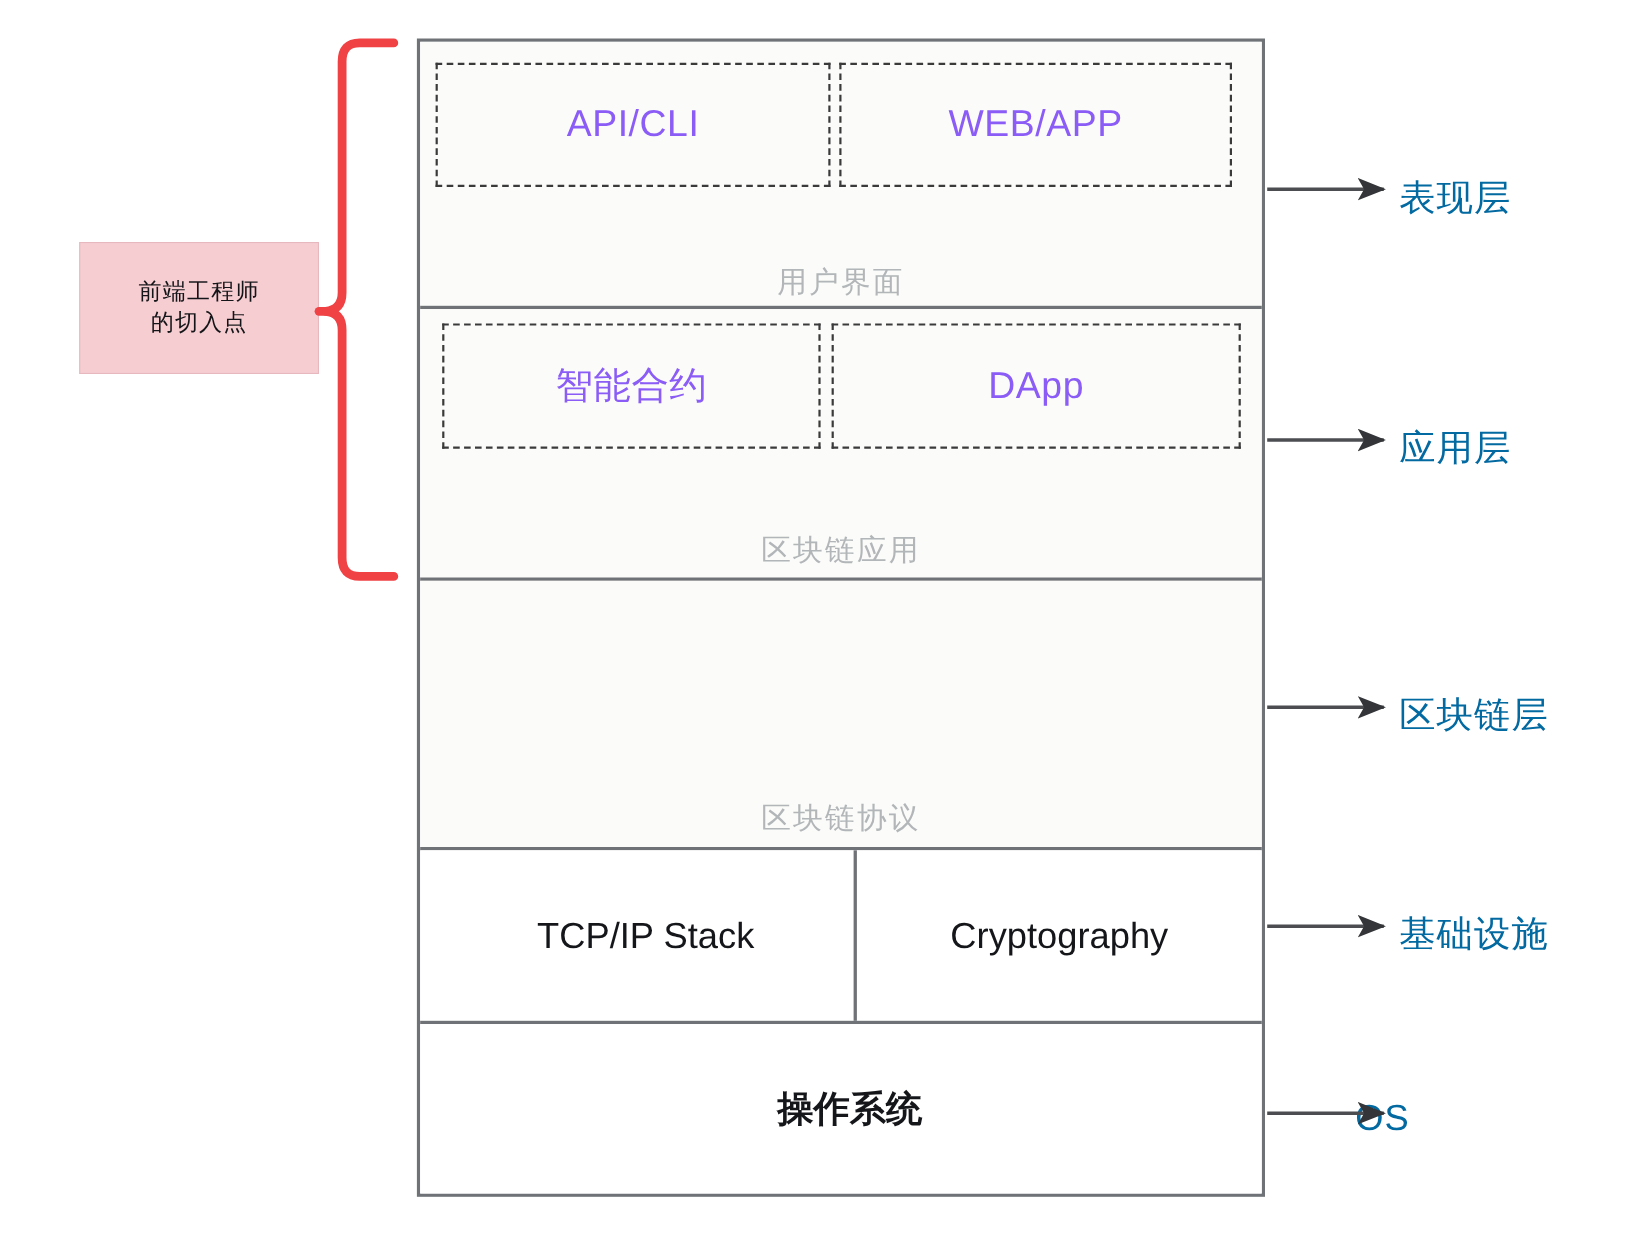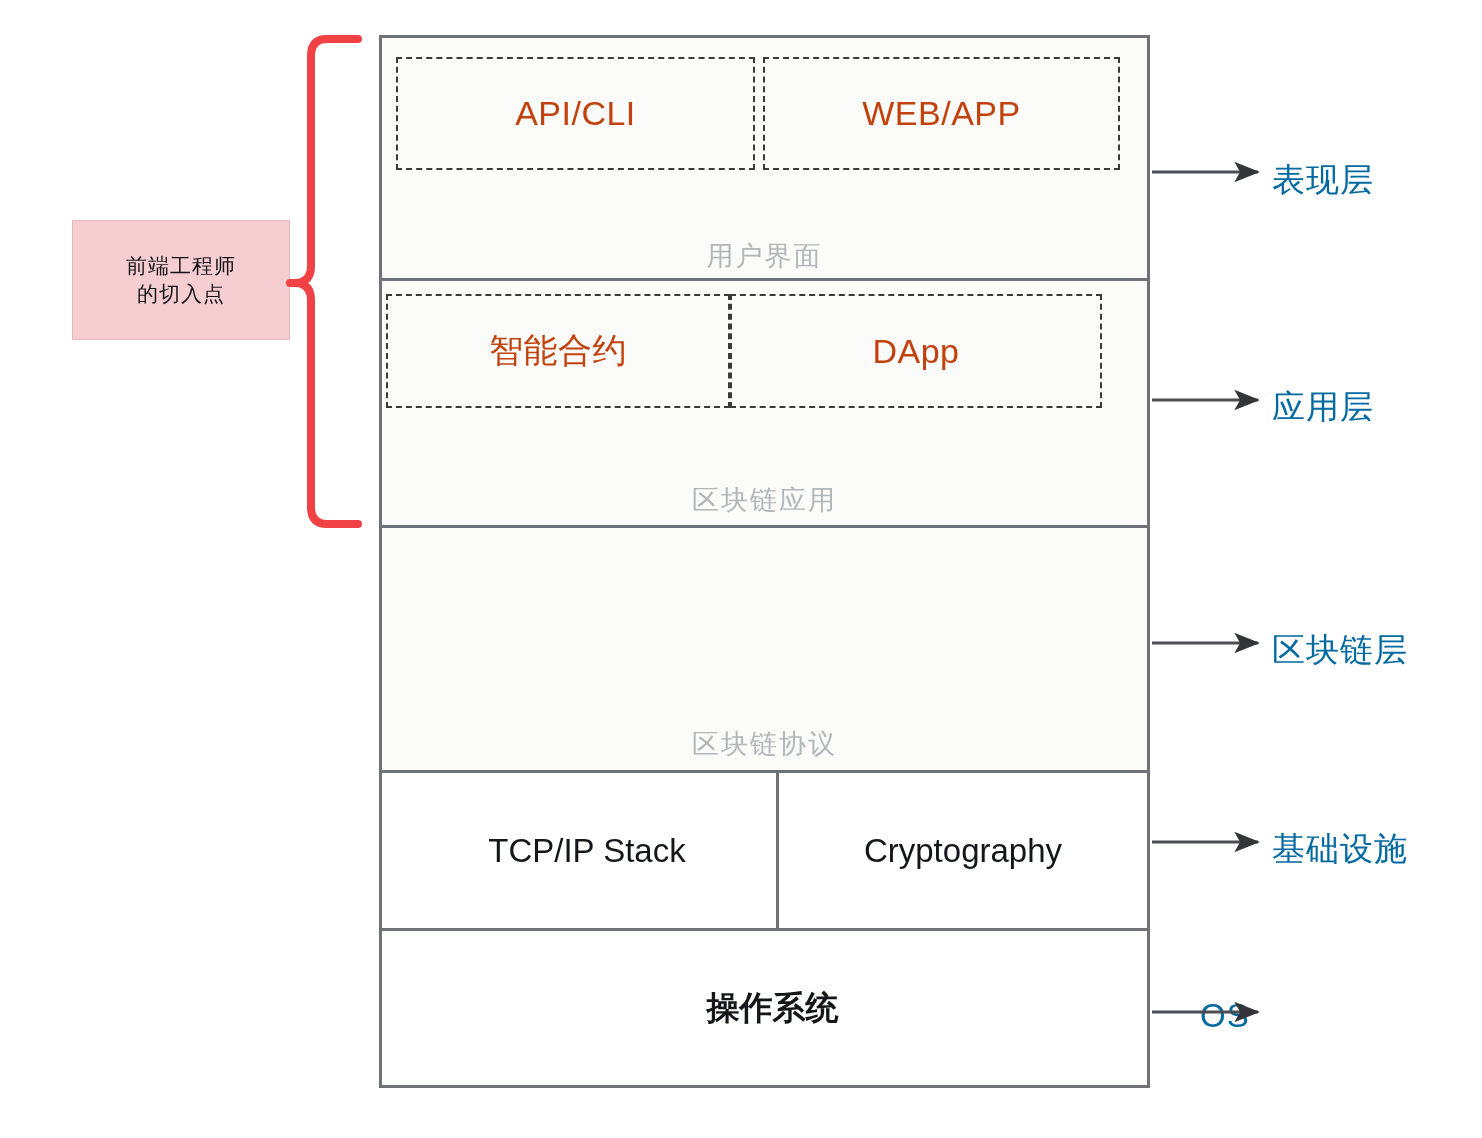--- a/index.html
+++ b/index.html
@@ -58,21 +58,21 @@
     display: flex;
   }
   .subbox {
     border: 2px dashed #3a3a3a;
     box-sizing: border-box;
     display: flex;
     align-items: center;
     justify-content: center;
     background: #fbfcfa;
     font-size: 34px;
-    color: #c2410c;
+    color: #8b5cf6;
     letter-spacing: 0.5px;
   }
 
   .layer-caption {
     position: absolute;
     left: 0;
     width: 100%;
     text-align: center;
     color: #b3b6b8;
     font-size: 27px;
@@ -152,21 +152,21 @@
         </div>
         <div class="subbox" style="flex:0 0 357px;">
           <span>WEB/APP</span>
         </div>
       </div>
       <div class="layer-caption" style="top:200px;">用户界面</div>
     </div>
     <div class="layer-divider" style="top:240px;"></div>
 
     <div class="layer" style="top:243px; height:244px;">
-      <div class="subrow" style="top:13px; height:114px; padding:0 4px; ">
+      <div class="subrow" style="top:13px; height:114px; padding:0 20px; gap:10px;">
         <div class="subbox" style="flex:0 0 344px;">
           <span>智能合约</span>
         </div>
         <div class="subbox" style="flex:0 0 372px;">
           <span>DApp</span>
         </div>
       </div>
       <div class="layer-caption" style="top:201px;">区块链应用</div>
     </div>
     <div class="layer-divider" style="top:487px;"></div>
@@ -195,21 +195,21 @@
         </div>
       </div>
     </div>
 
   </div>
 
   <div class="rightlabel" style="left:1272px; top:158px;">表现层</div>
   <div class="rightlabel" style="left:1272px; top:385px;">应用层</div>
   <div class="rightlabel" style="left:1272px; top:628px;">区块链层</div>
   <div class="rightlabel" style="left:1272px; top:827px;">基础设施</div>
-  <div class="rightlabel" style="left:1200px; top:997px;">OS</div>
+  <div class="rightlabel" style="left:1232px; top:997px;">OS</div>
 
   <svg class="overlay" viewBox="0 0 1482 1138">
     <defs>
       <marker id="arrowhead" markerWidth="9" markerHeight="9" refX="7.4" refY="3.2" orient="auto" markerUnits="strokeWidth">
         <path d="M0,0 L8,3.2 L0,6.4 L1.8,3.2 Z" fill="#333538"></path>
       </marker>
     </defs>
 
     <g>
       <path d="M358,39

